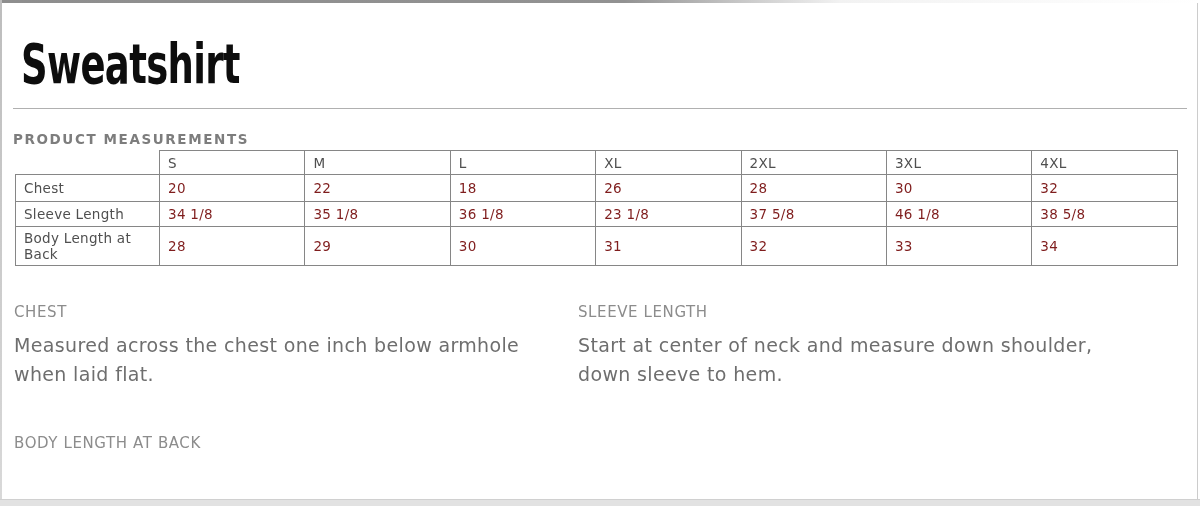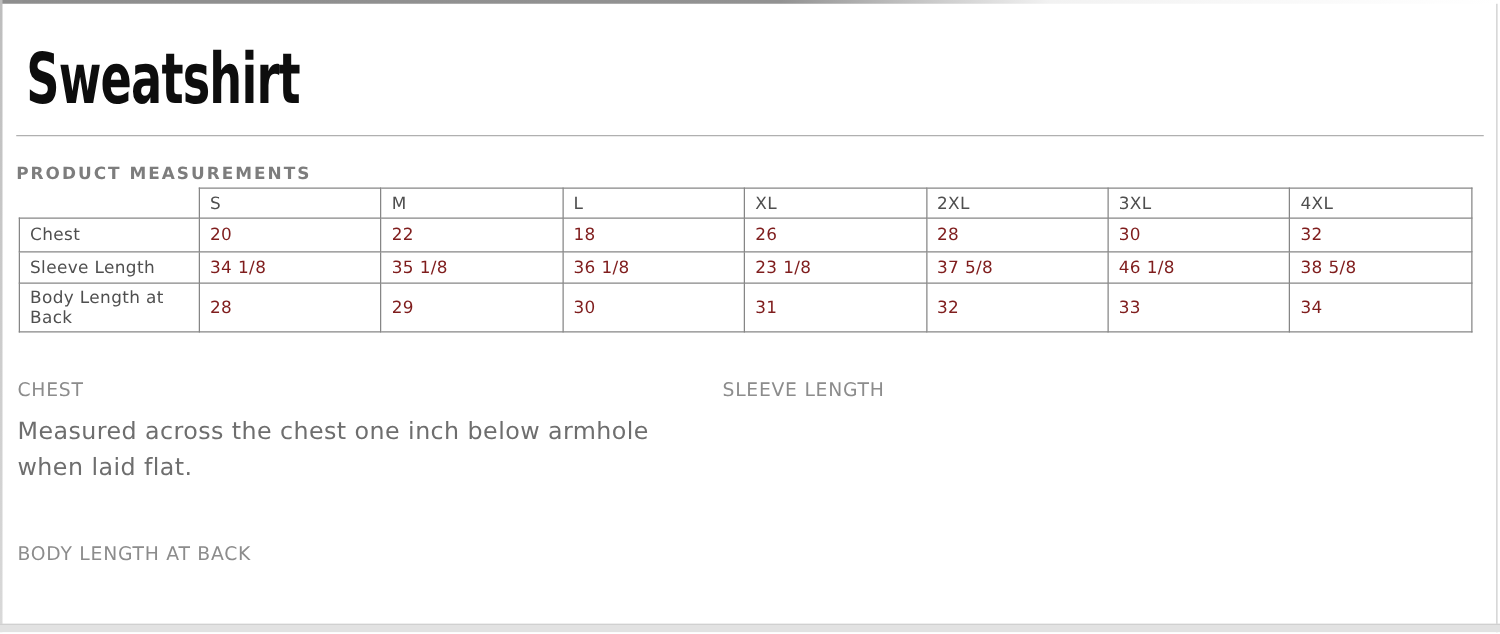--- a/index.html
+++ b/index.html
@@ -184,18 +184,19 @@
   </tbody>
     </table>
 
   <div class="definitions">
     <div class="definition">
       <div class="term">CHEST</div>
       <div class="description">Measured across the chest one inch below armhole when laid flat.</div>
     </div>
     <div class="definition col2">
       <div class="term">SLEEVE LENGTH</div>
+      <div class="description">Start at center of neck and measure down shoulder, down sleeve to hem.</div>
     </div>
     <div class="definition row2">
       <div class="term">BODY LENGTH AT BACK</div>
     </div>
   </div>
 </div>
 
 </body></html>

